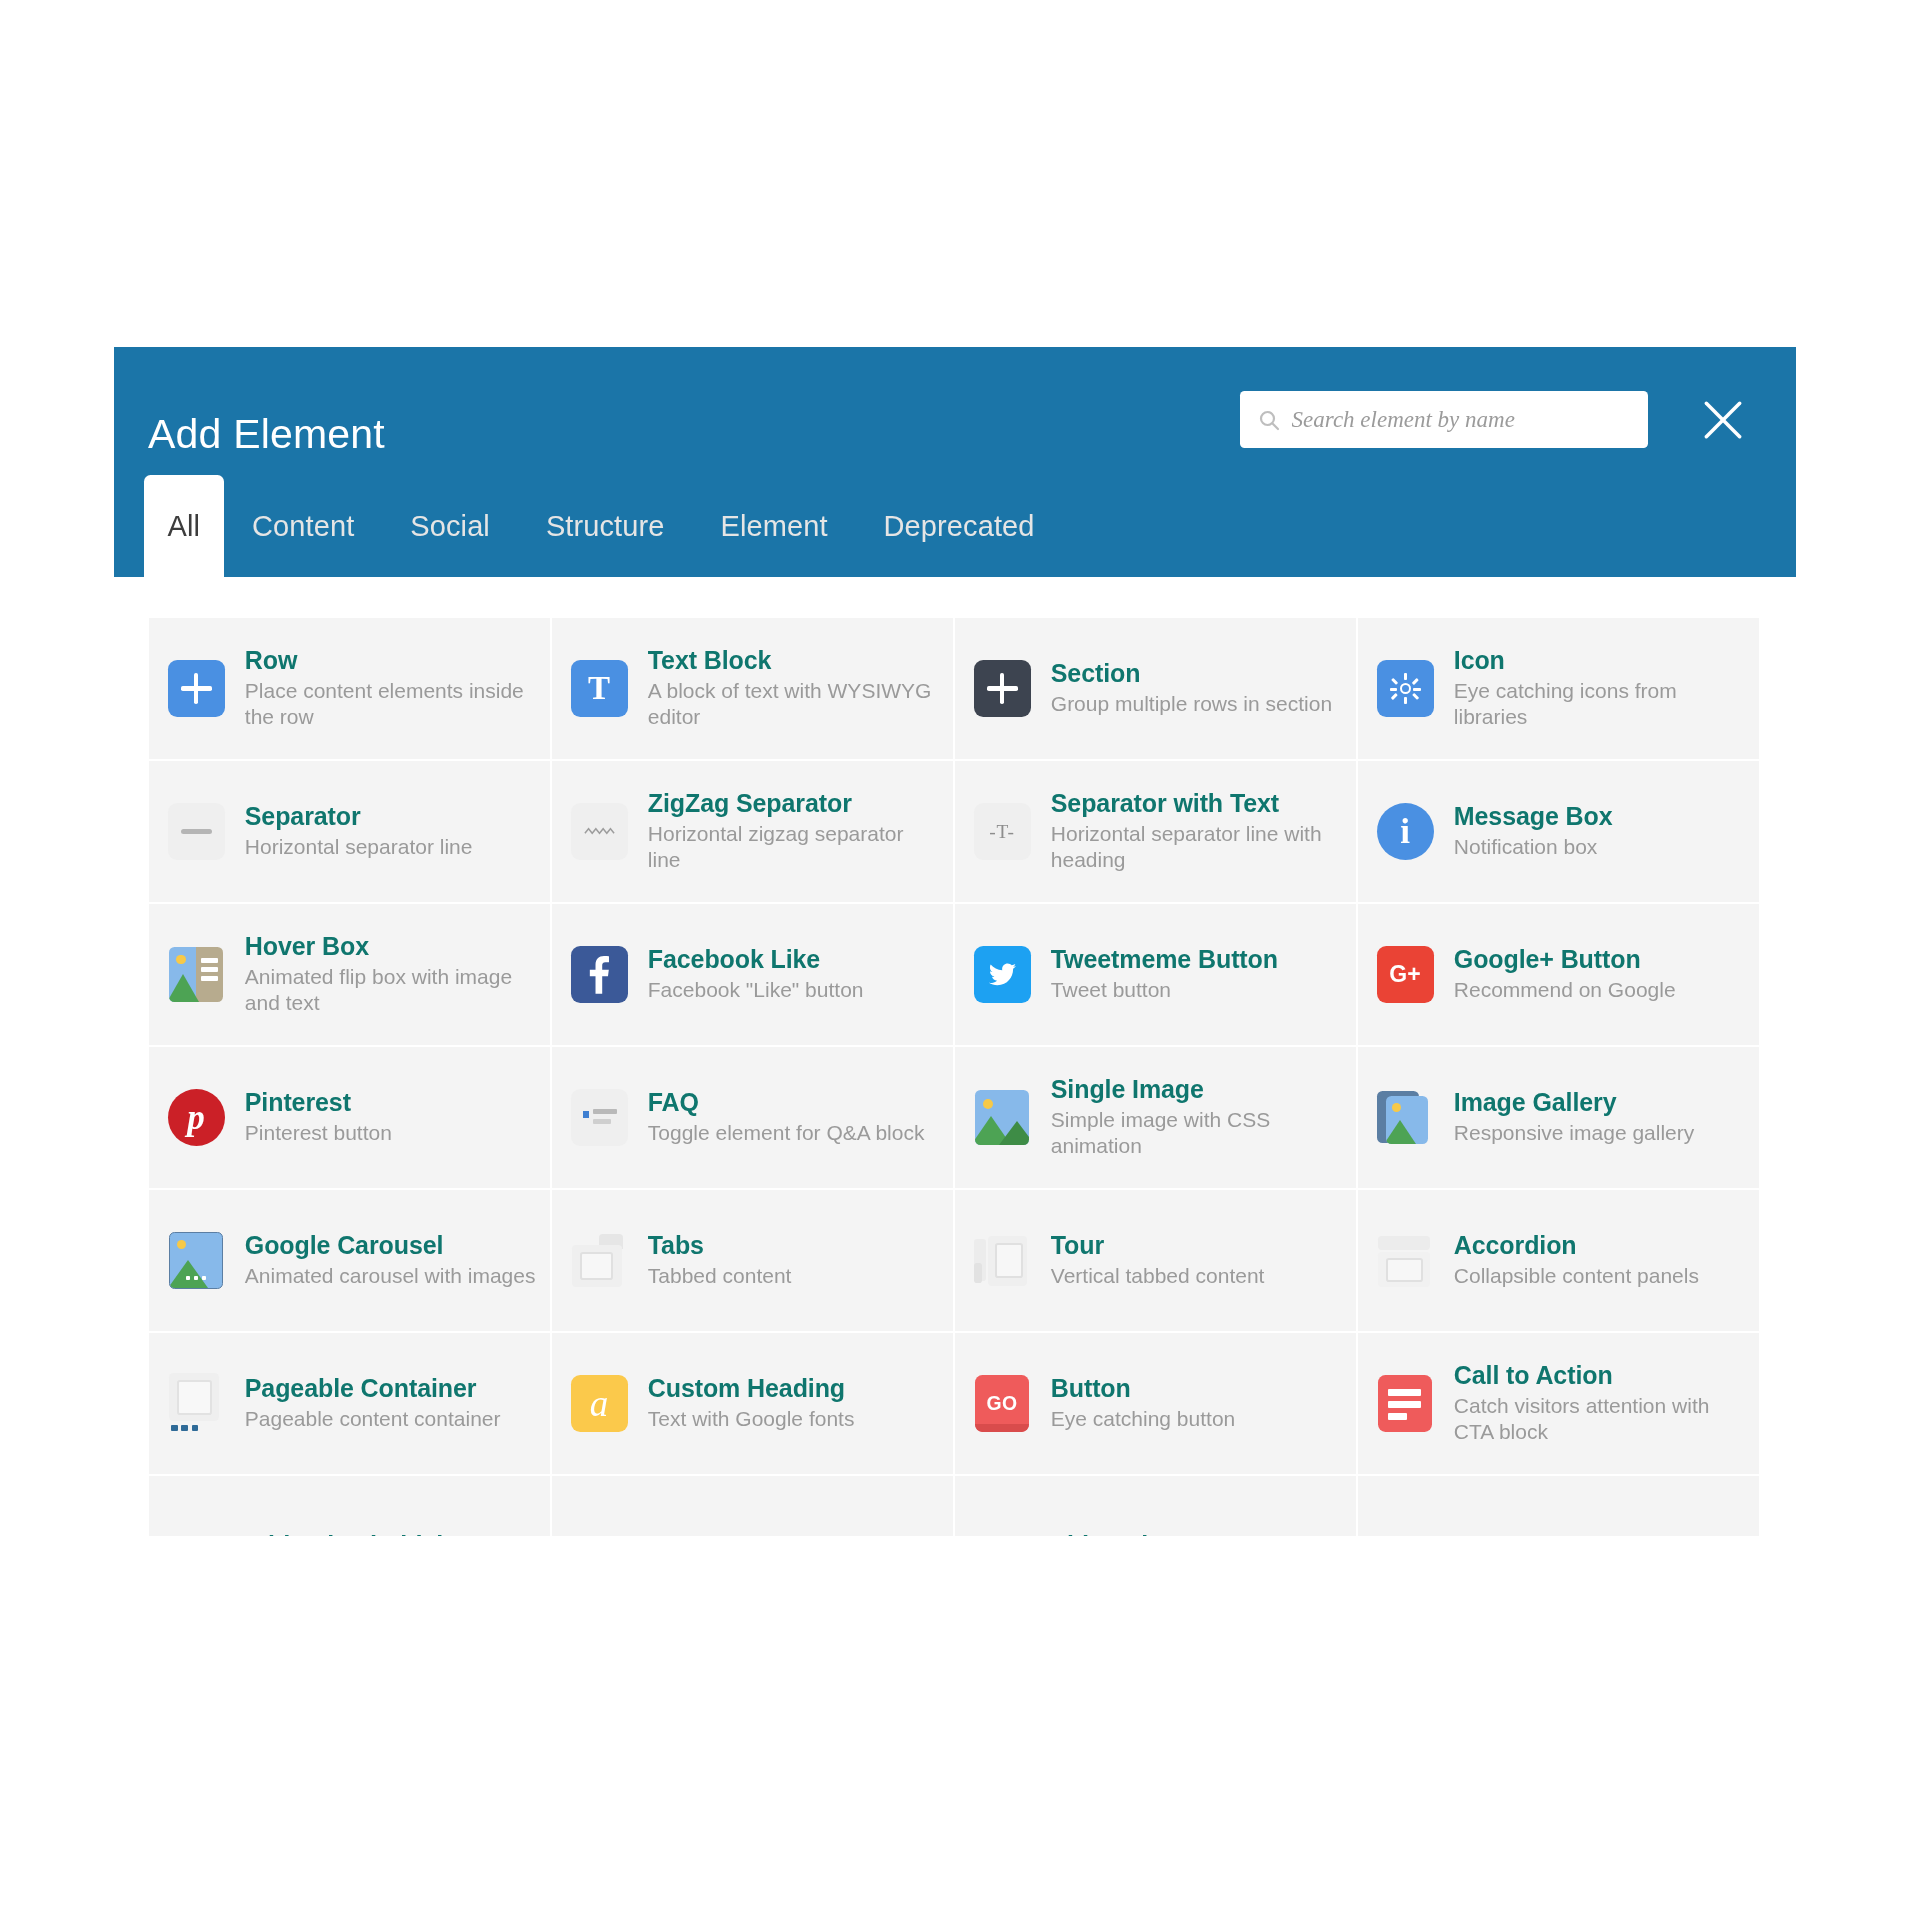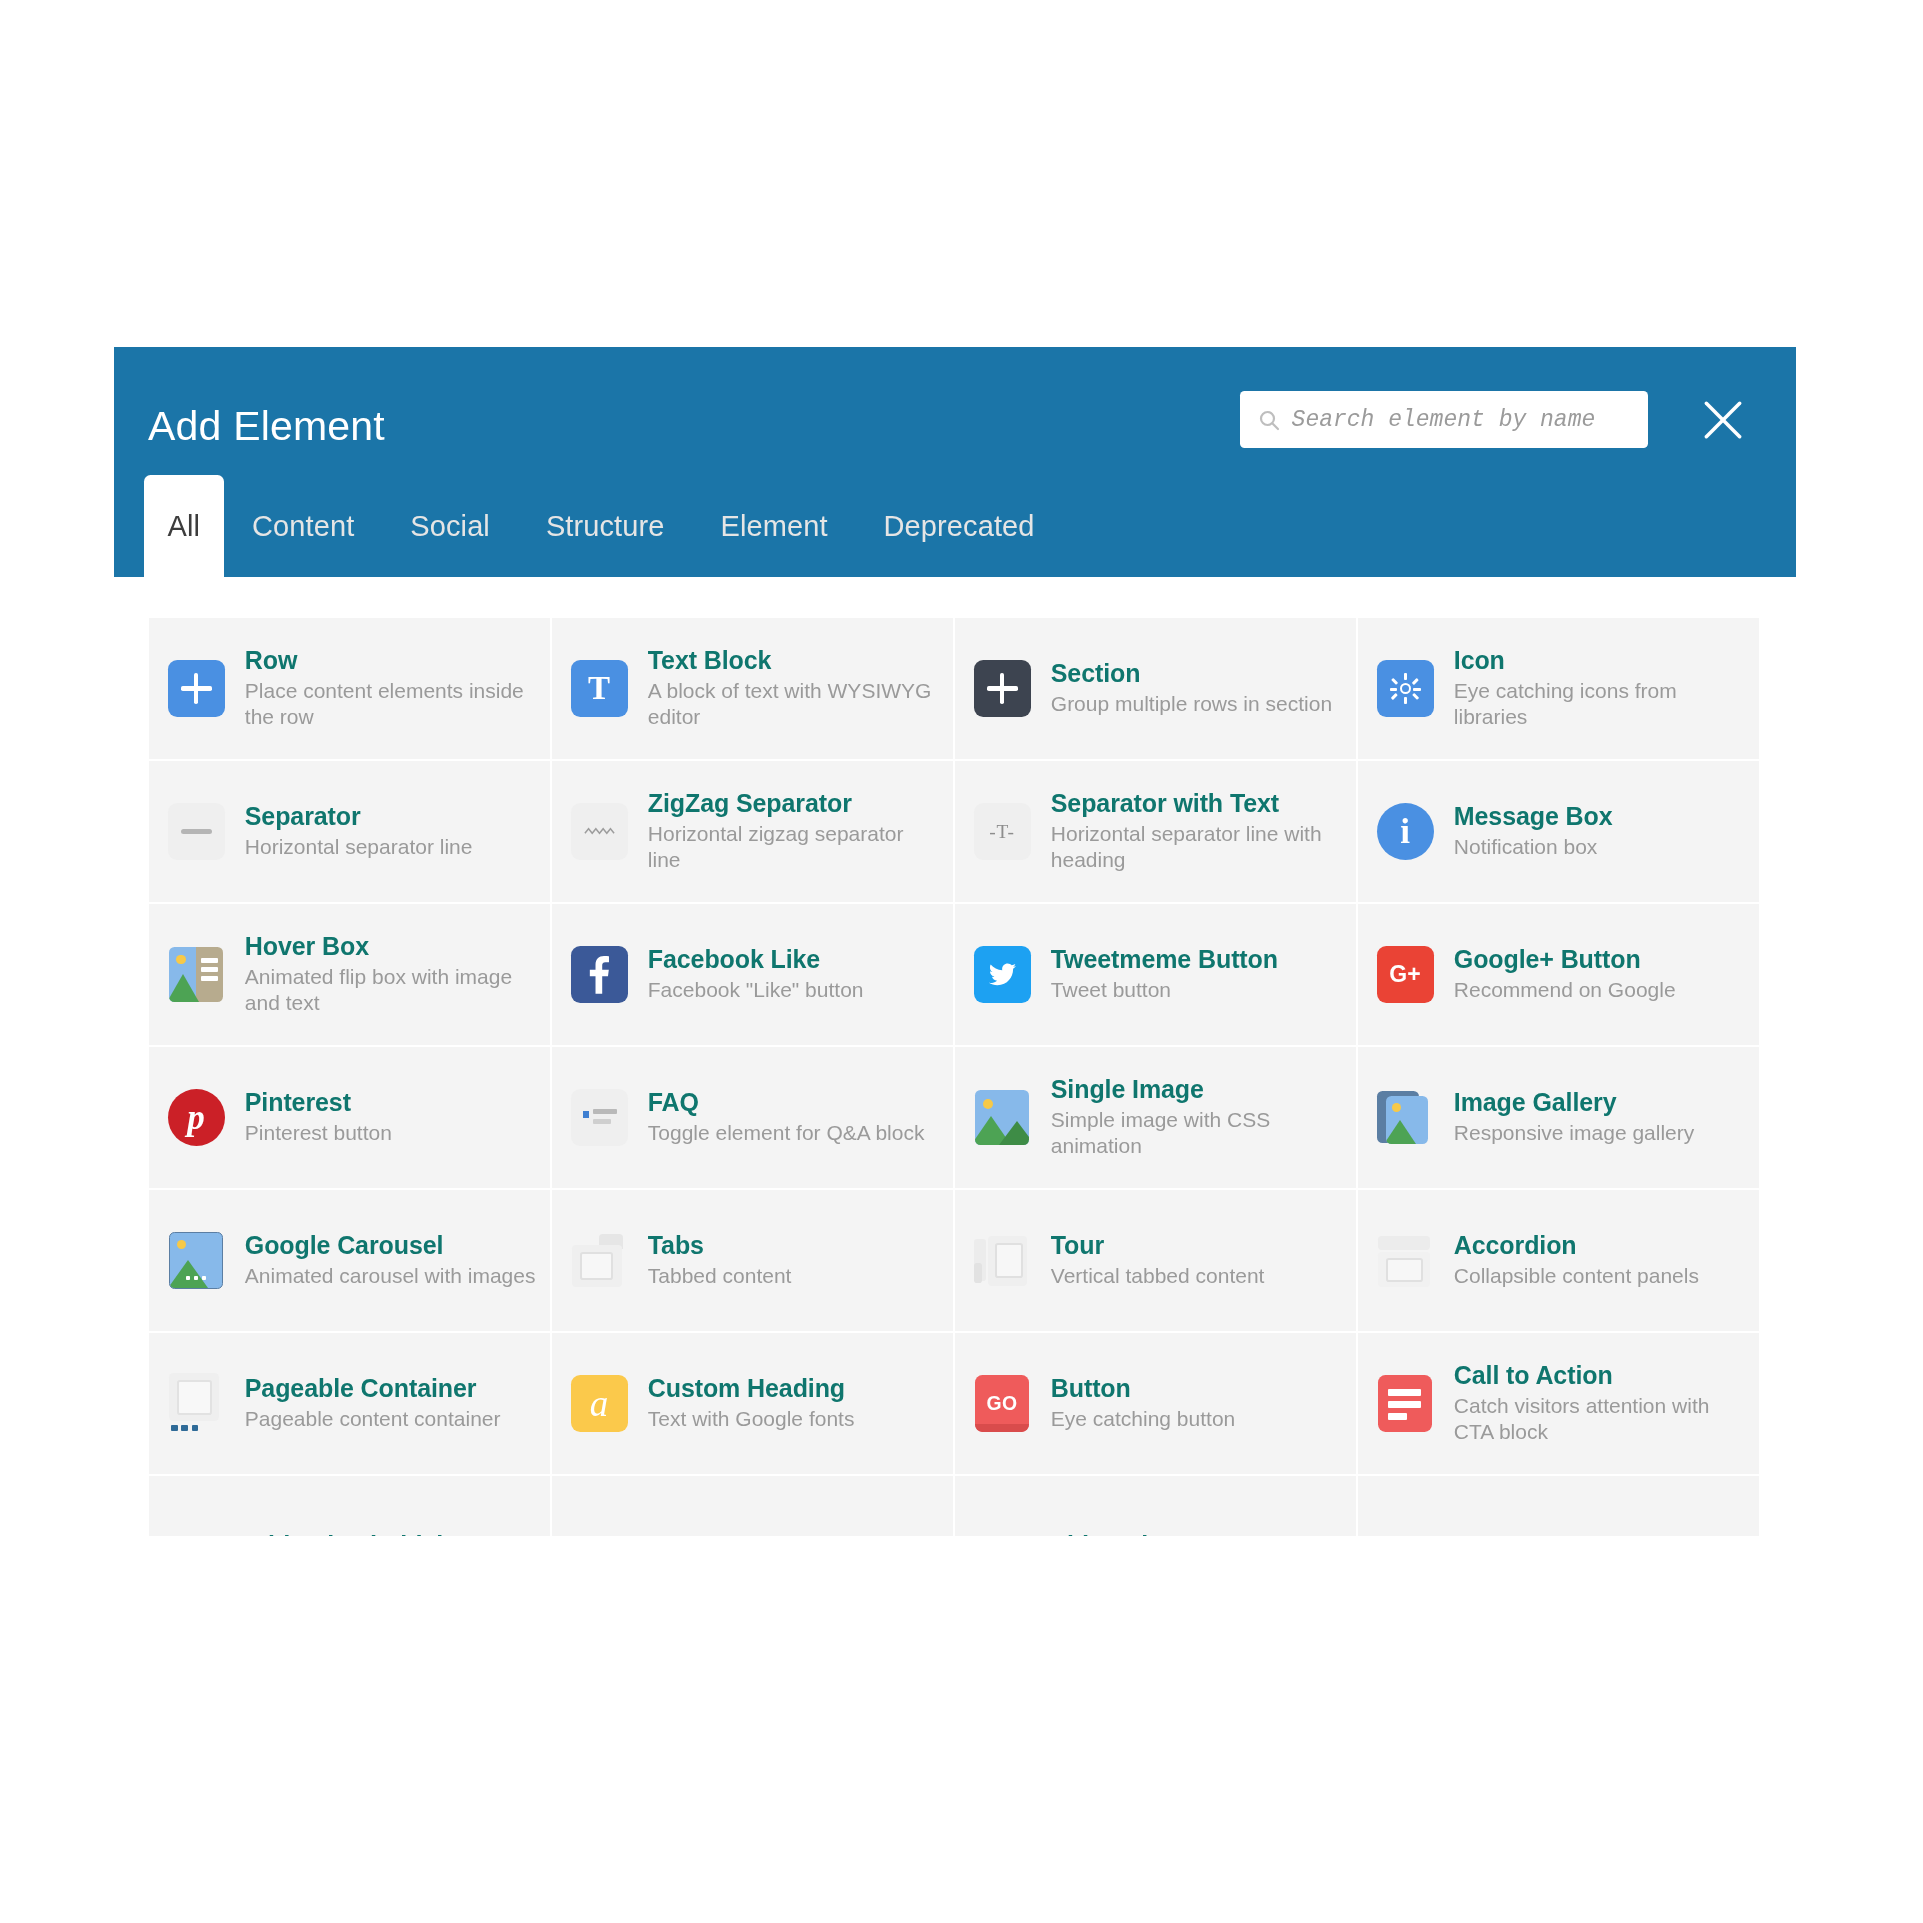--- a/index.html
+++ b/index.html
@@ -33,21 +33,21 @@
   
   .modal-header {
     position: relative;
     height: 230px;
     background: #1b75a8;
   }
 
   .modal-title {
     position: absolute;
     left: 34px;
-    top: 56px;
+    top: 64px;
     font-size: 41px;
     font-weight: 400;
     color: #ffffff;
     letter-spacing: 0.2px;
     white-space: nowrap;
   }
 
   .search-wrap {
     position: absolute;
     right: 148px;
@@ -67,21 +67,21 @@
     height: 24px;
     flex: 0 0 24px;
     margin-right: 11px;
     opacity: 0.55;
   }
 
   .search-input {
     border: none;
     outline: none;
     background: transparent;
-    font-family: Liberation Mono, monospace;
+    font-family: Liberation Serif, serif;
     font-size: 23px;
     font-style: italic;
     color: #ec4899;
     width: 100%;
     padding: 0;
   }
   .search-input::placeholder {
     color: #9b9b9b;
     font-style: italic;
     opacity: 1;

